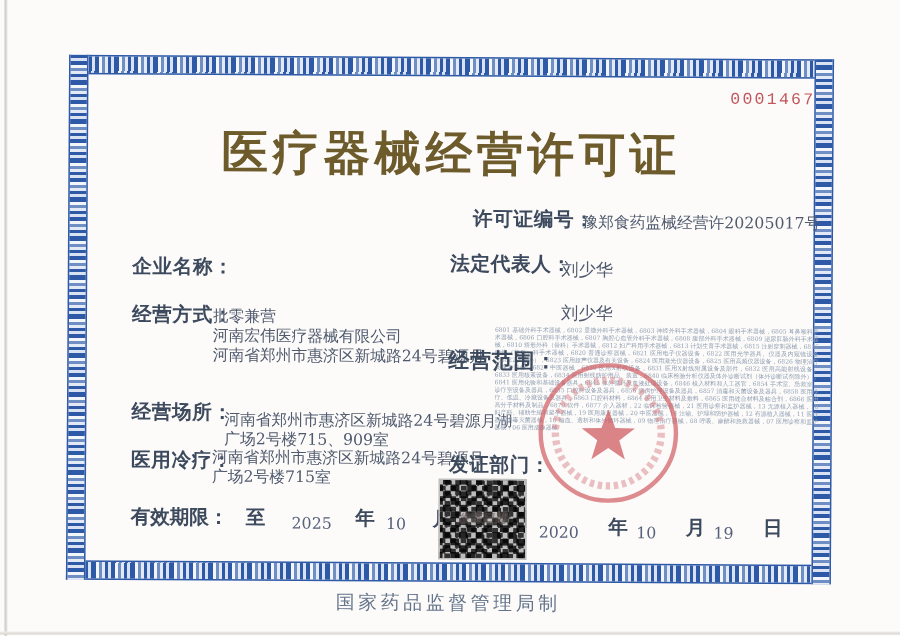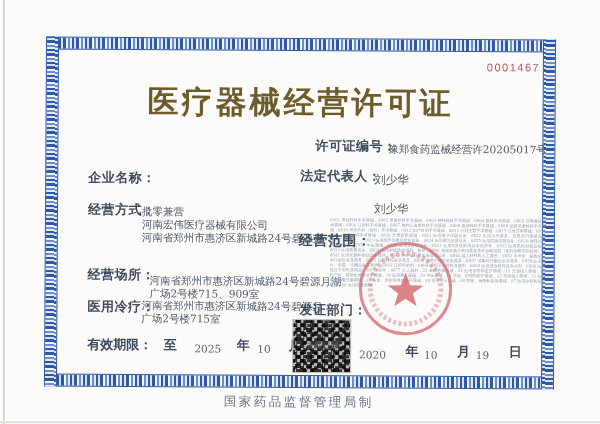--- a/index.html
+++ b/index.html
@@ -39,21 +39,21 @@
     top:0;height:350px;width:11px;
     background-image:repeating-linear-gradient(180deg,
       #2e59a6 0 2px,#d8e2f2 2px 4px,#2e59a6 4px 7px,#f2f6fb 7px 9px,#6f8fc4 9px 11px,#e3eaf6 11px 13px);
     border-left:1.6px solid #2e59a6;border-right:1.6px solid #2e59a6;
   }
   .band.left{left:0;} .band.right{right:0;}
 
   .serial{
     position:absolute;left:486px;top:60px;
     color:#c2565c;font-size:11px;letter-spacing:1.5px;
-    font-family:Liberation Sans, sans-serif;
+    font-family:Liberation Mono, monospace;
   }
   .title{
     position:absolute;left:0;top:82px;width:600px;text-align:center;
     color:#6d5b2c;font-size:31px;font-weight:bold;letter-spacing:3px;
   }
   .lbl{
     position:absolute;color:#3d4a5e;font-weight:bold;font-size:13px;
     letter-spacing:0.5px;white-space:nowrap;
   }
   .val{

